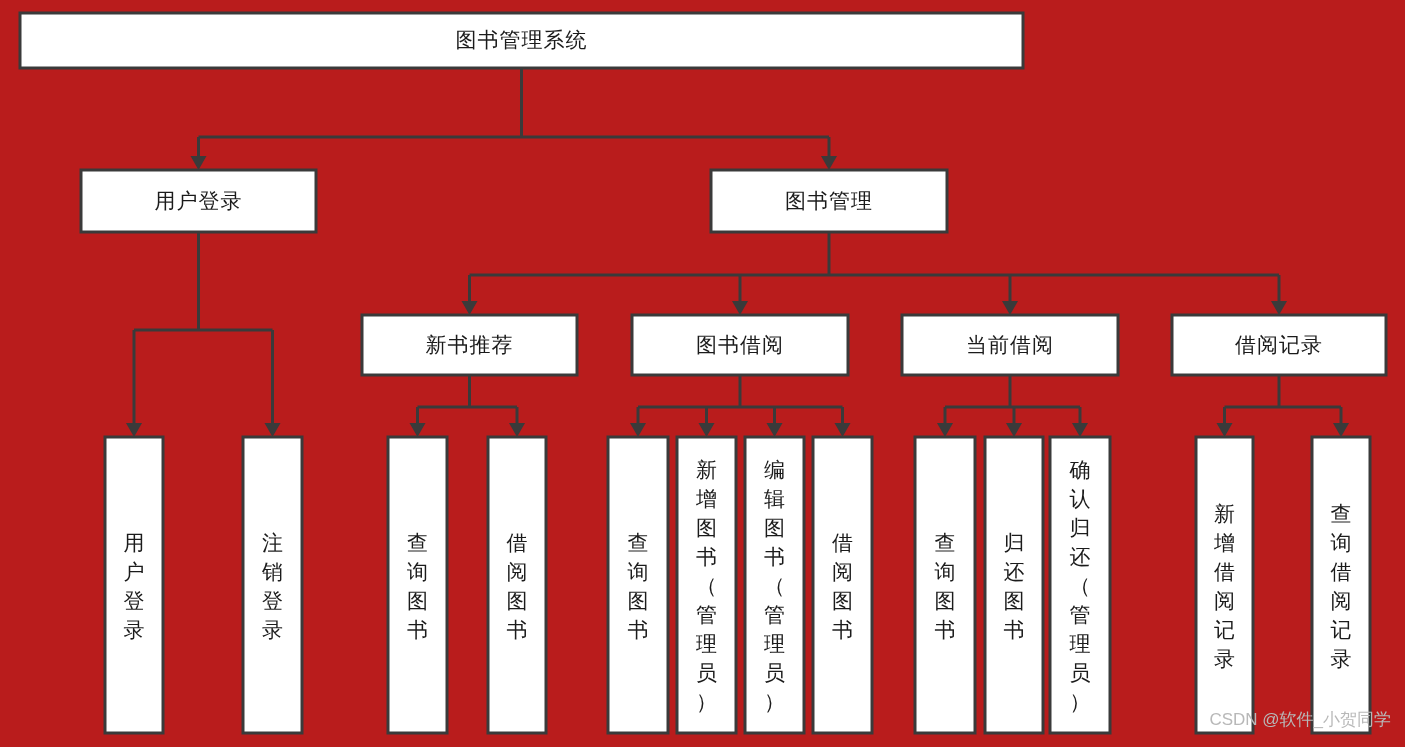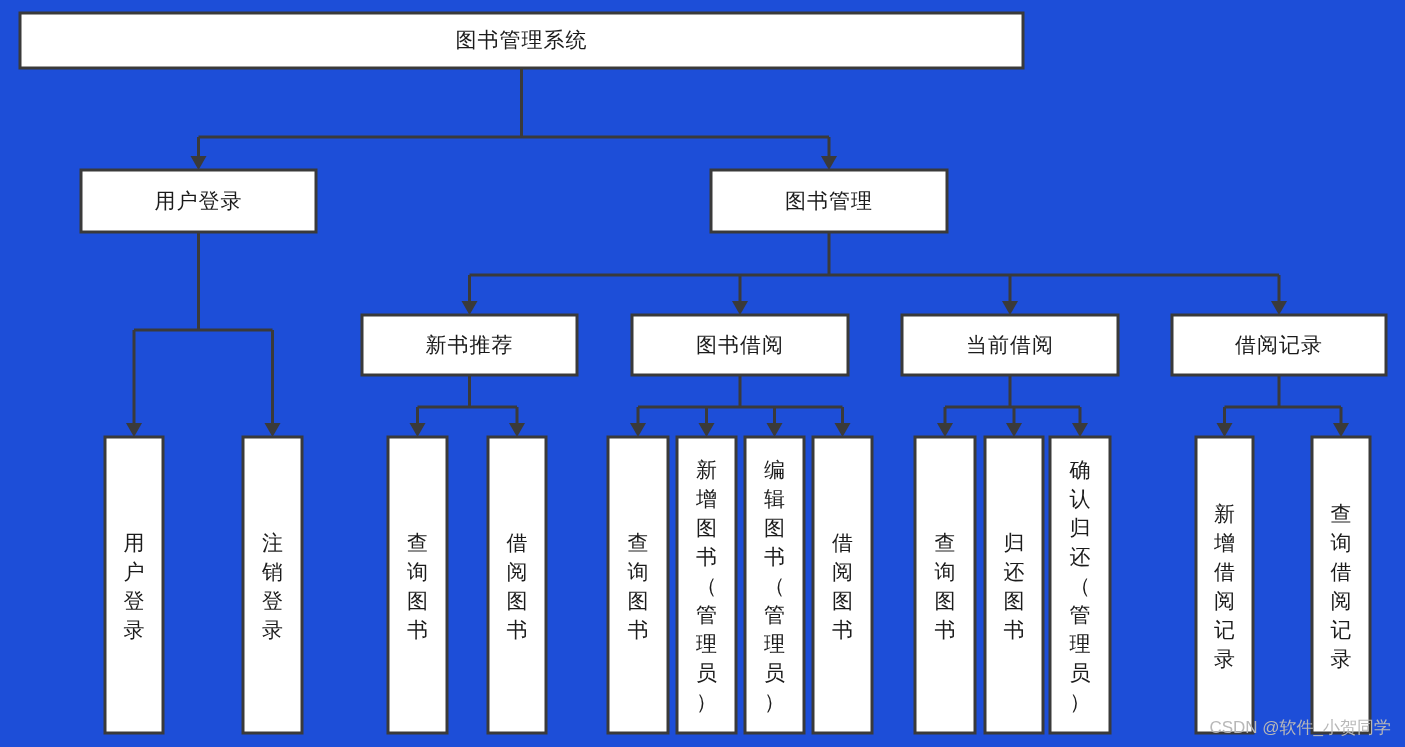--- a/index.html
+++ b/index.html
@@ -1,36 +1,36 @@
 <!DOCTYPE html>
 <html><head>
 <meta charset="utf-8">
 <style>
   html,body{margin:0;padding:0;background:#ffffff;}
   body{
     font-family:"Liberation Sans","DejaVu Sans",sans-serif;
     width:1405px;height:747px;overflow:hidden;position:relative;
   }
-  #stage{position:relative;width:1405px;height:747px;background:#1d4ed8;}
+  #stage{position:relative;width:1405px;height:747px;background:#b91c1c;}
   svg#diagram{position:absolute;left:0;top:0;width:1405px;height:747px;display:block;}
   .node-rect{fill:#ffffff;stroke:#3a3a3a;stroke-width:3;}
   .connector{stroke:#3a3a3a;stroke-width:3;fill:none;stroke-linecap:butt;}
   .arrow-head{fill:#3a3a3a;stroke:none;}
   .node-label{
     font-family:"Liberation Sans","DejaVu Sans",sans-serif;
     fill:#1b1b1b;font-size:21px;text-anchor:middle;dominant-baseline:middle;
     letter-spacing:1px;
   }
   .node-label-v{
     font-family:"Liberation Sans","DejaVu Sans",sans-serif;
     fill:#1b1b1b;font-size:21px;text-anchor:middle;
     letter-spacing:0px;
   }
   .watermark{
-    position:absolute;right:14px;bottom:8px;
+    position:absolute;right:14px;bottom:16px;
     font-family:"Liberation Sans","DejaVu Sans",sans-serif;
     font-size:17px;color:#b8b8b8;white-space:nowrap;user-select:none;
   }
 </style>
 </head>
 <body>
 
 <div id="stage">
   <svg id="diagram" viewBox="0 0 1405 747">
     <defs>

